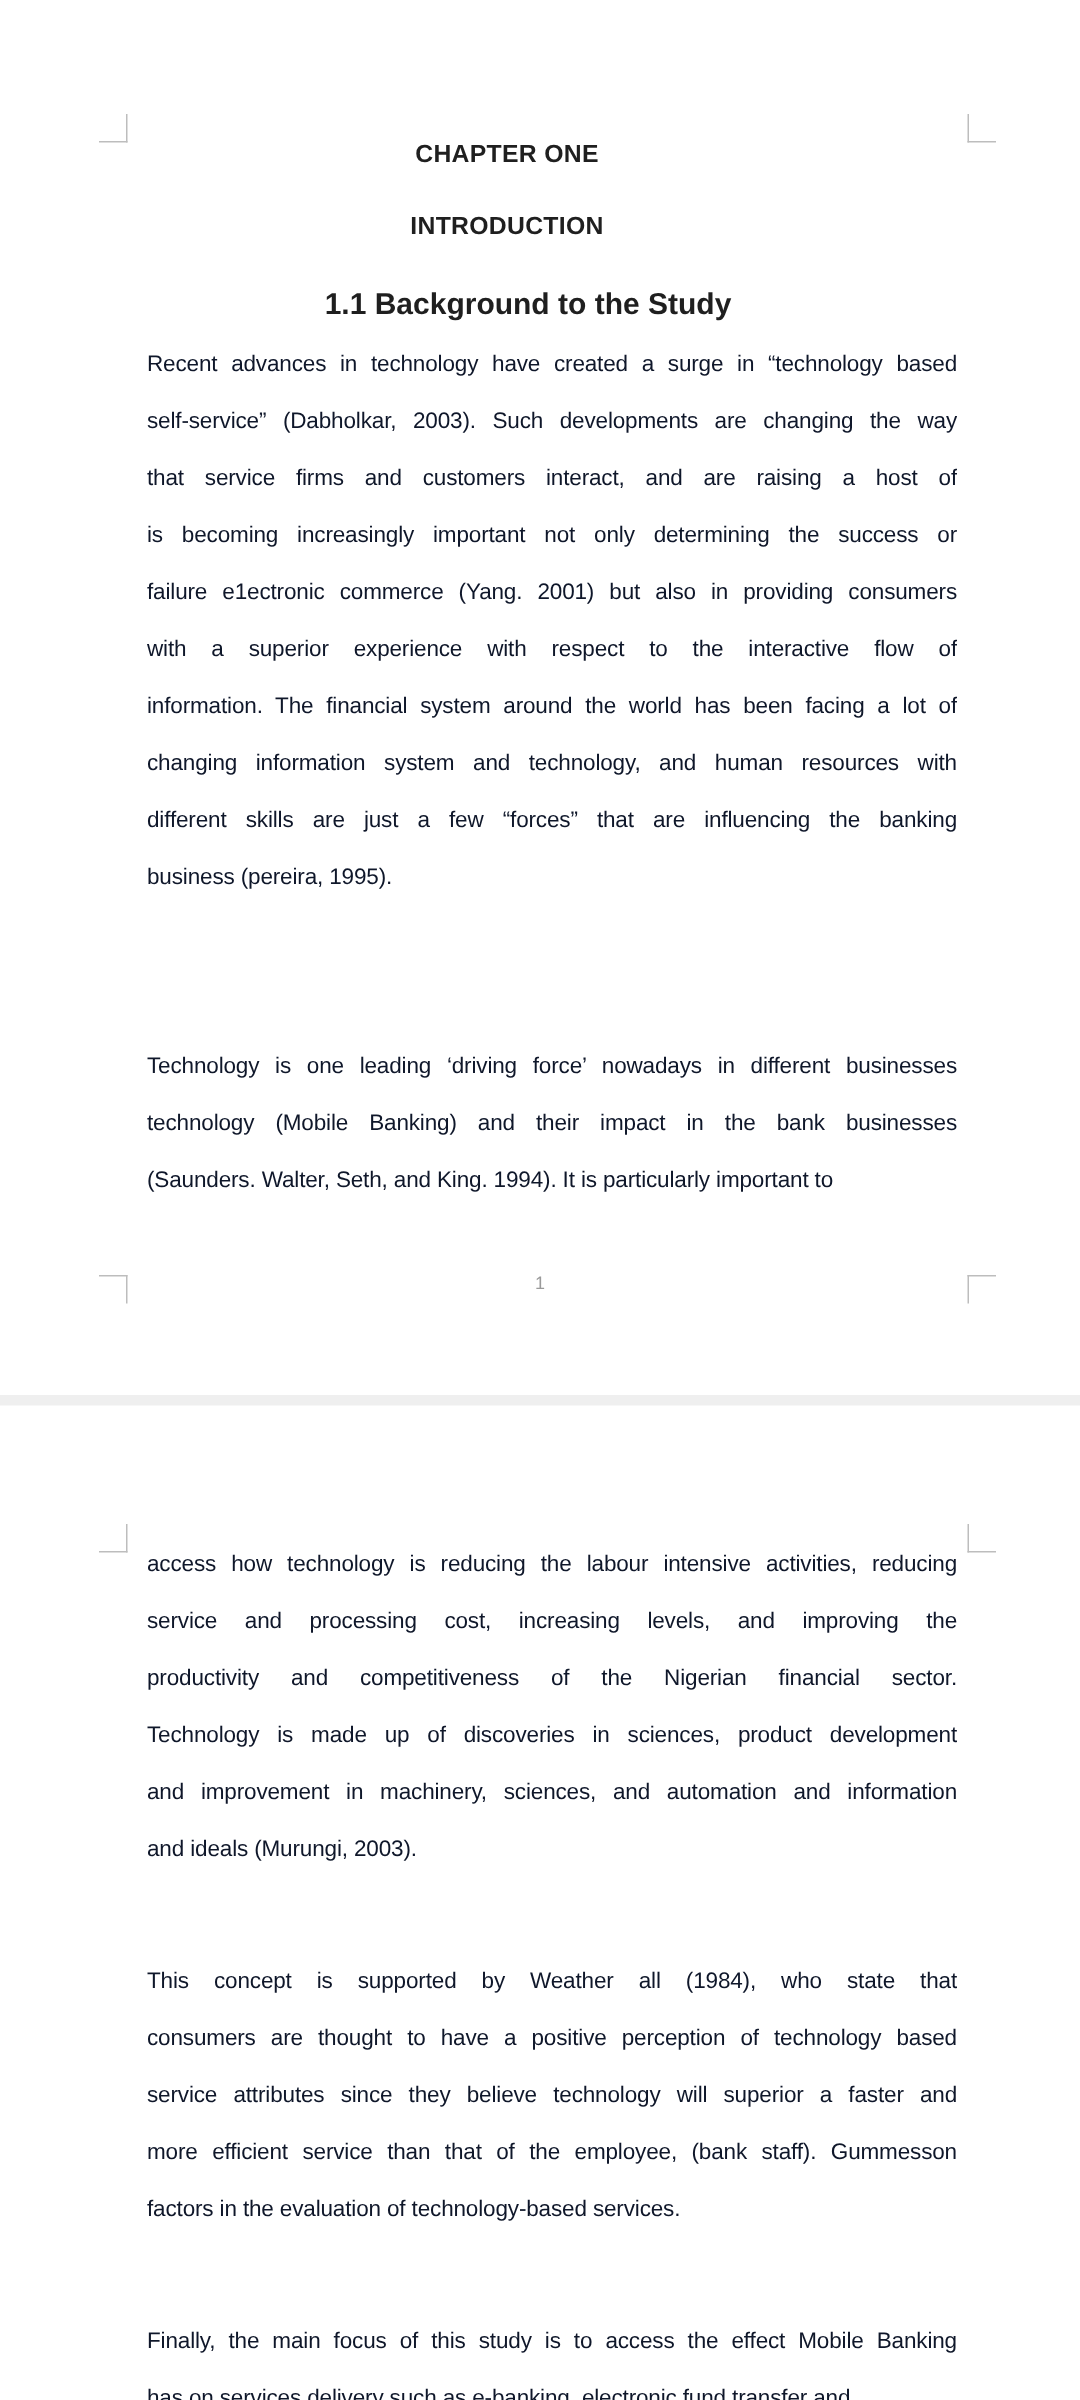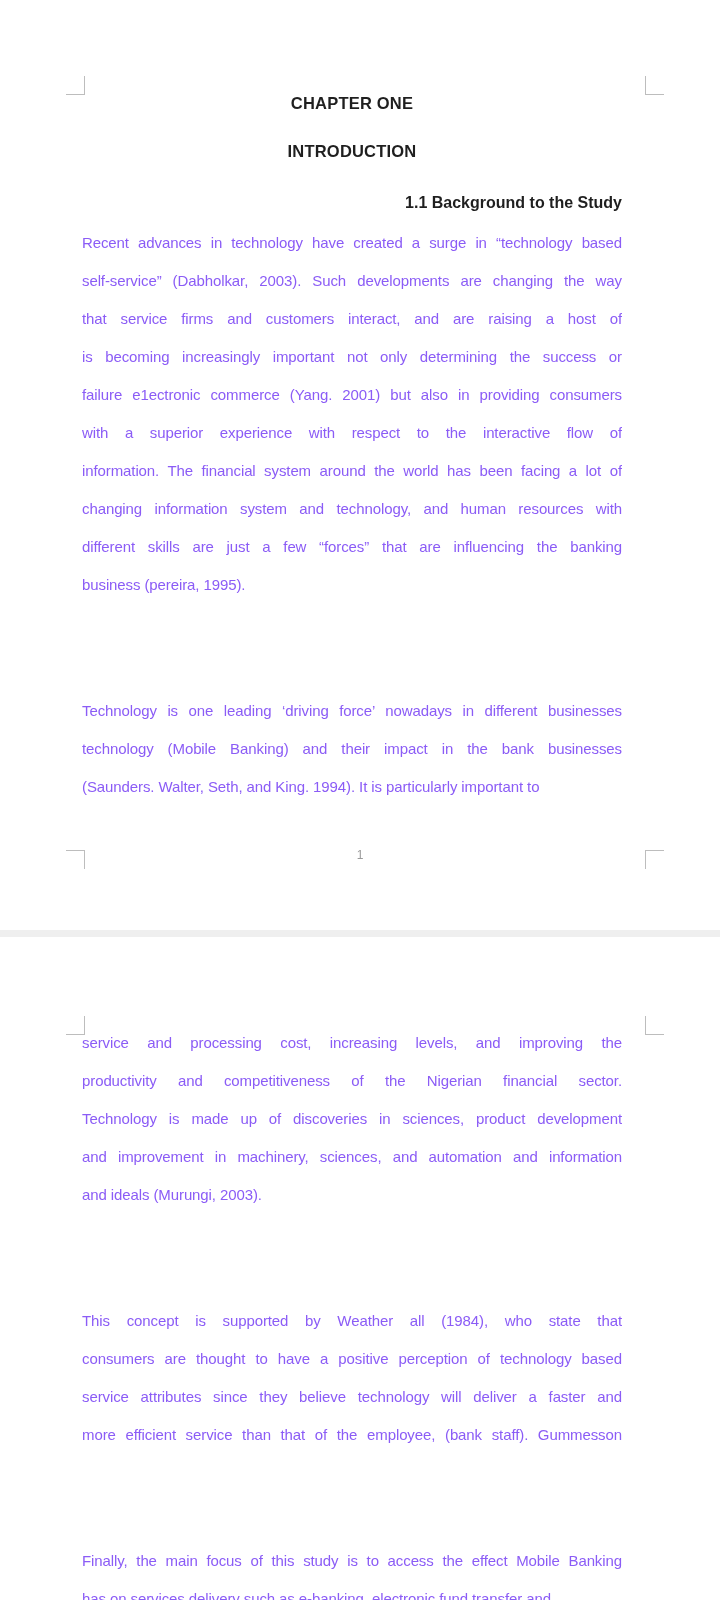--- a/index.html
+++ b/index.html
@@ -9,51 +9,51 @@
     height: 1600px;
     position: relative;
     overflow: hidden;
     font-family: "Liberation Sans", sans-serif;
     color: #1f1f1f;
   }
   .viewer { position: absolute; inset: 0; }
 
   .heading-center {
     position: absolute;
-    left: 82px;
+    left: 68px;
     width: 540px;
     text-align: center;
     font-size: 16.5px;
     font-weight: bold;
     height: 20px;
     line-height: 20px;
     letter-spacing: 0.2px;
   }
   #h-chapter { top: 93px; }
   #h-intro   { top: 141px; }
 
   .heading-section {
     position: absolute;
     left: 82px;
     top: 193px;
     width: 540px;
-    text-align: right;
-    font-size: 16px;
+    text-align: center;
+    font-size: 20px;
     font-weight: bold;
     height: 20px;
     line-height: 20px;
   }
 
   .para {
     position: absolute;
-    left: 82px;
+    left: 98px;
     width: 540px;
     font-size: 15px;
     letter-spacing: -0.1px;
-    color: #8b5cf6;
+    color: #0f172a;
   }
   #p1 { top: 224px; }
   #p2 { top: 692px; }
   #p3 { top: 1024px; }
   #p4 { top: 1302px; }
   #p5 { top: 1542px; }
 
   .para .line {
     height: 38px;
     line-height: 38px;
@@ -141,31 +141,33 @@
     <div class="page-number">1</div>
   </div>
 
   <div class="page-divider"></div>
 
   <div>
     <div class="mark tl" id="m2-tl"></div>
     <div class="mark tr" id="m2-tr"></div>
 
     <div class="para" id="p3">
+        <div class="line">access how technology is reducing the labour intensive activities, reducing</div>
         <div class="line">service and processing cost, increasing levels, and improving the</div>
         <div class="line">productivity and competitiveness of the Nigerian financial sector.</div>
         <div class="line">Technology is made up of discoveries in sciences, product development</div>
         <div class="line">and improvement in machinery, sciences, and automation and information</div>
         <div class="line last">and ideals (Murungi, 2003).</div>
       </div>
     <div class="para" id="p4">
         <div class="line">This concept is supported by Weather all (1984), who state that</div>
         <div class="line">consumers are thought to have a positive perception of technology based</div>
-        <div class="line">service attributes since they believe technology will deliver a faster and</div>
+        <div class="line">service attributes since they believe technology will superior a faster and</div>
         <div class="line">more efficient service than that of the employee, (bank staff). Gummesson</div>
+        <div class="line last">factors in the evaluation of technology-based services.</div>
       </div>
     <div class="para" id="p5">
         <div class="line">Finally, the main focus of this study is to access the effect Mobile Banking</div>
         <div class="line last">has on services delivery such as e-banking, electronic fund transfer and</div>
       </div>
   </div>
 
 </div>
 
 </body></html>

